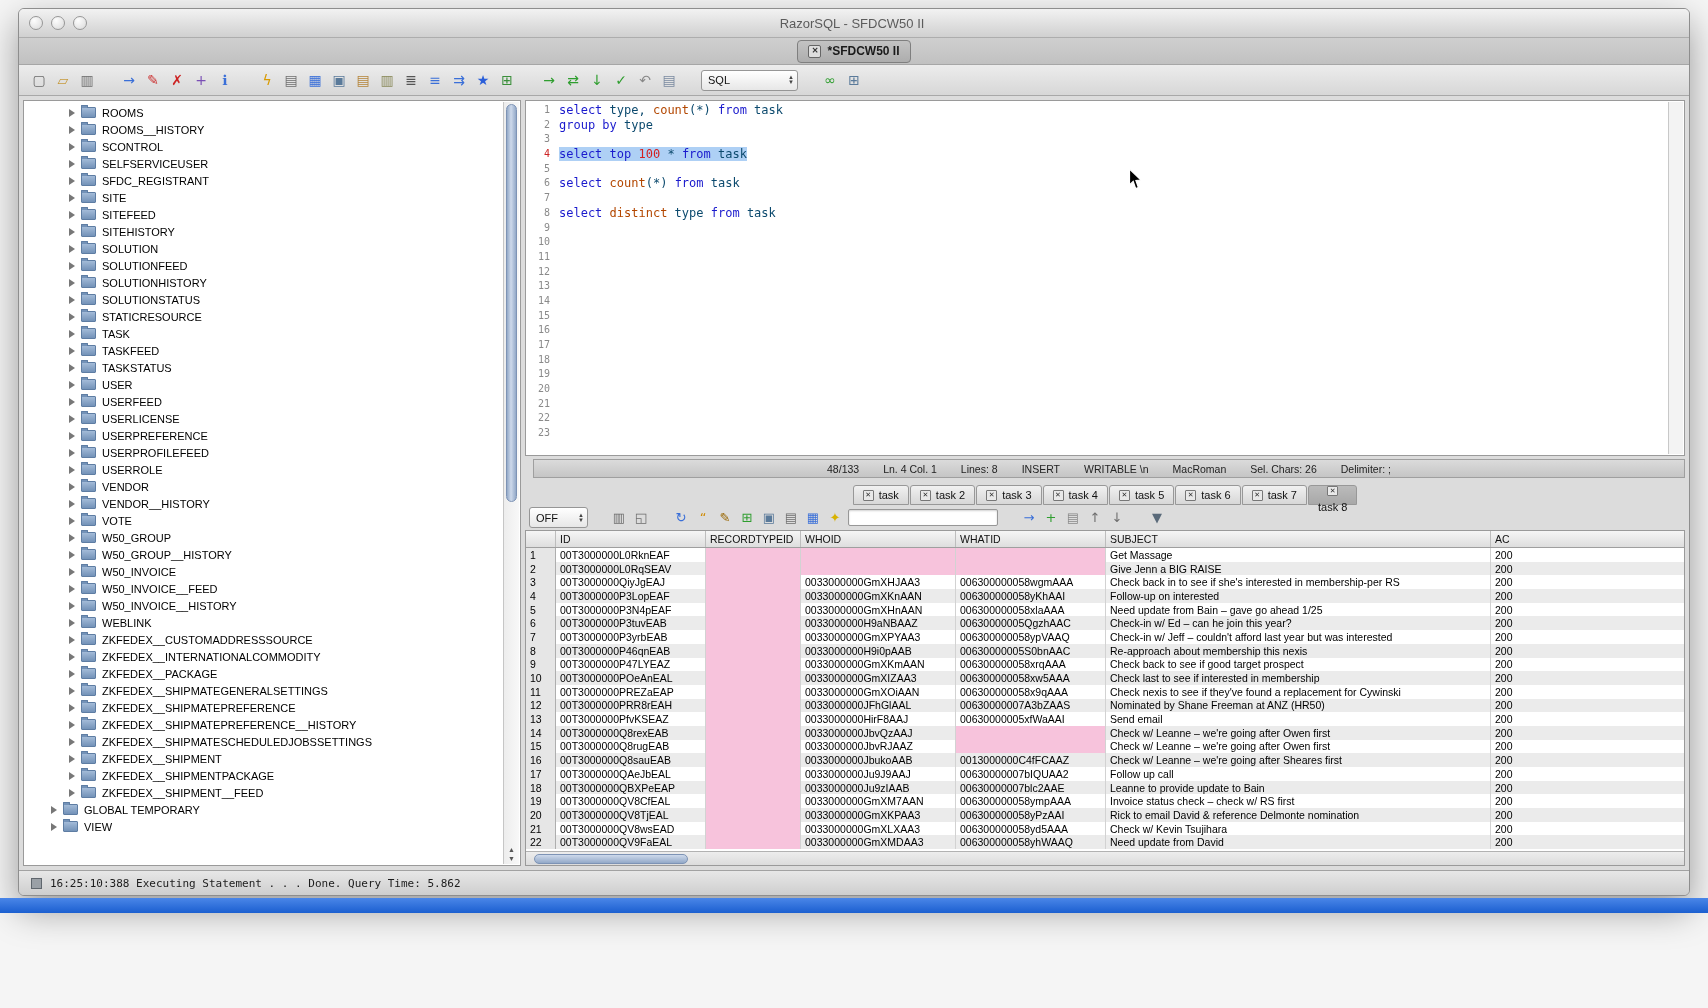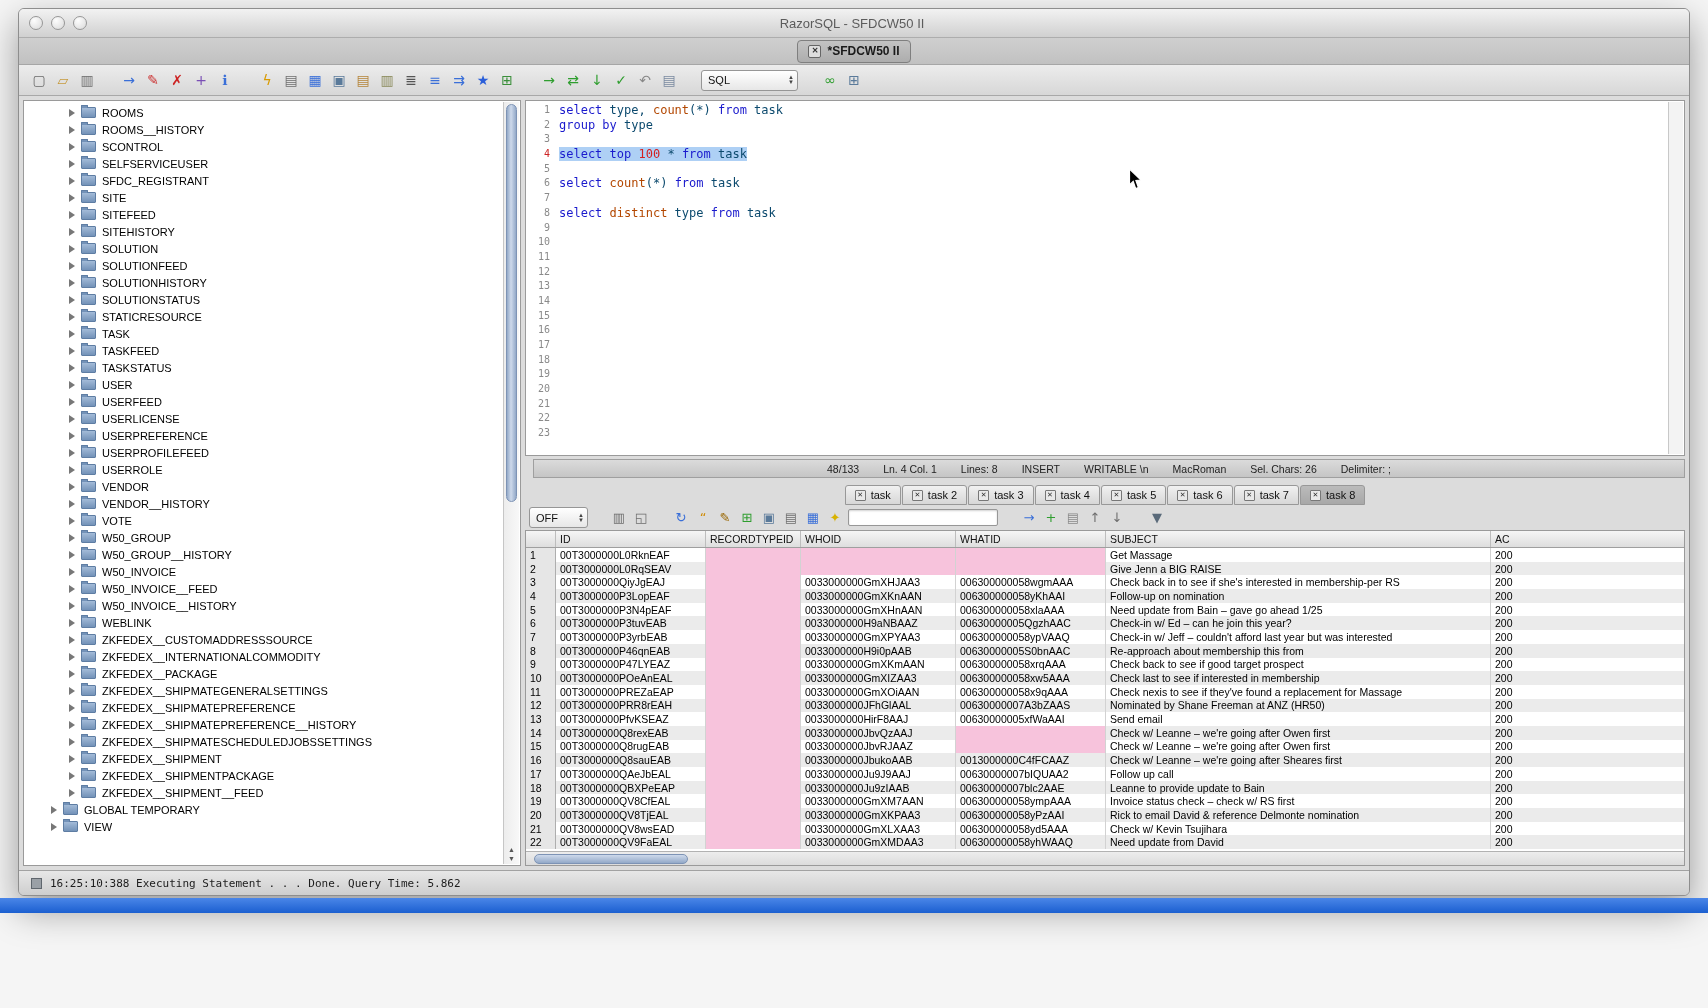--- a/index.html
+++ b/index.html
@@ -72,21 +72,21 @@
   .editor-scroll{position:absolute;top:1px;bottom:1px;right:1px;width:14px;background:#f3f3f3;border-left:1px solid #c8c8c8;}
 
   
   .editor-status{height:17px;margin-top:3px;background:linear-gradient(#dbdbdb,#c5c5c5);border:1px solid #9f9f9f;
     display:flex;align-items:center;justify-content:center;gap:24px;font-size:10.5px;color:#222;flex:0 0 auto;white-space:pre;margin-left:8px;}
 
   
   .result-tabs{height:22px;margin-top:5px;display:flex;align-items:flex-end;justify-content:center;gap:1px;flex:0 0 auto;}
   .rtab{display:flex;align-items:center;gap:5px;height:18px;padding:0 9px;font-size:11px;color:#111;
     background:linear-gradient(#f1f1f1,#d7d7d7);border:1px solid #989898;border-radius:3px 3px 0 0;}
-  .rtab.active{background:linear-gradient(#bbbbbb,#a8a8a8);}
+  .rtab.active{background:linear-gradient(#bbbbbb,#a8a8a8);flex-direction:column;}
   .rtab .tx{width:9px;height:9px;border:1px solid #777;background:#e9e9e9;border-radius:1px;
     font-size:7px;line-height:8px;text-align:center;color:#333;}
 
   
   .results-toolbar{height:25px;display:flex;align-items:center;gap:4px;padding:0 4px;flex:0 0 auto;}
   .results-toolbar .tbtn{width:18px;height:18px;font-size:13px;}
   .search{width:140px;height:15px;background:#fff;border:1px solid #979797;border-radius:2px;
     box-shadow:inset 0 1px 2px rgba(0,0,0,.18);font-size:11px;padding:0 4px;outline:none;}
 
   
@@ -543,21 +543,21 @@
                 <div class="gc c4">006300000058wgmAAA</div>
                 <div class="gc c5">Check back in to see if she's interested in membership-per RS</div>
                 <div class="gc c6">200</div>
               </div>
               <div class="grid-row">
                 <div class="gc rownum c0">4</div>
                 <div class="gc c1">00T3000000P3LopEAF</div>
                 <div class="gc c2 pink"></div>
                 <div class="gc c3">0033000000GmXKnAAN</div>
                 <div class="gc c4">006300000058yKhAAI</div>
-                <div class="gc c5">Follow-up on nomination</div>
+                <div class="gc c5">Follow-up on interested</div>
                 <div class="gc c6">200</div>
               </div>
               <div class="grid-row">
                 <div class="gc rownum c0">5</div>
                 <div class="gc c1">00T3000000P3N4pEAF</div>
                 <div class="gc c2 pink"></div>
                 <div class="gc c3">0033000000GmXHnAAN</div>
                 <div class="gc c4">006300000058xlaAAA</div>
                 <div class="gc c5">Need update from Bain – gave go ahead 1/25</div>
                 <div class="gc c6">200</div>
@@ -579,21 +579,21 @@
                 <div class="gc c4">006300000058ypVAAQ</div>
                 <div class="gc c5">Check-in w/ Jeff – couldn't afford last year but was interested</div>
                 <div class="gc c6">200</div>
               </div>
               <div class="grid-row">
                 <div class="gc rownum c0">8</div>
                 <div class="gc c1">00T3000000P46qnEAB</div>
                 <div class="gc c2 pink"></div>
                 <div class="gc c3">0033000000H9i0pAAB</div>
                 <div class="gc c4">00630000005S0bnAAC</div>
-                <div class="gc c5">Re-approach about membership this from</div>
+                <div class="gc c5">Re-approach about membership this nexis</div>
                 <div class="gc c6">200</div>
               </div>
               <div class="grid-row">
                 <div class="gc rownum c0">9</div>
                 <div class="gc c1">00T3000000P47LYEAZ</div>
                 <div class="gc c2 pink"></div>
                 <div class="gc c3">0033000000GmXKmAAN</div>
                 <div class="gc c4">006300000058xrqAAA</div>
                 <div class="gc c5">Check back to see if good target prospect</div>
                 <div class="gc c6">200</div>
@@ -606,21 +606,21 @@
                 <div class="gc c4">006300000058xw5AAA</div>
                 <div class="gc c5">Check last to see if interested in membership</div>
                 <div class="gc c6">200</div>
               </div>
               <div class="grid-row">
                 <div class="gc rownum c0">11</div>
                 <div class="gc c1">00T3000000PREZaEAP</div>
                 <div class="gc c2 pink"></div>
                 <div class="gc c3">0033000000GmXOiAAN</div>
                 <div class="gc c4">006300000058x9qAAA</div>
-                <div class="gc c5">Check nexis to see if they've found a replacement for Massage</div>
+                <div class="gc c5">Check nexis to see if they've found a replacement for Cywinski</div>
                 <div class="gc c6">200</div>
               </div>
               <div class="grid-row">
                 <div class="gc rownum c0">12</div>
                 <div class="gc c1">00T3000000PRR8rEAH</div>
                 <div class="gc c2 pink"></div>
                 <div class="gc c3">0033000000JFhGlAAL</div>
                 <div class="gc c4">00630000007A3bZAAS</div>
                 <div class="gc c5">Nominated by Shane Freeman at ANZ (HR50)</div>
                 <div class="gc c6">200</div>

